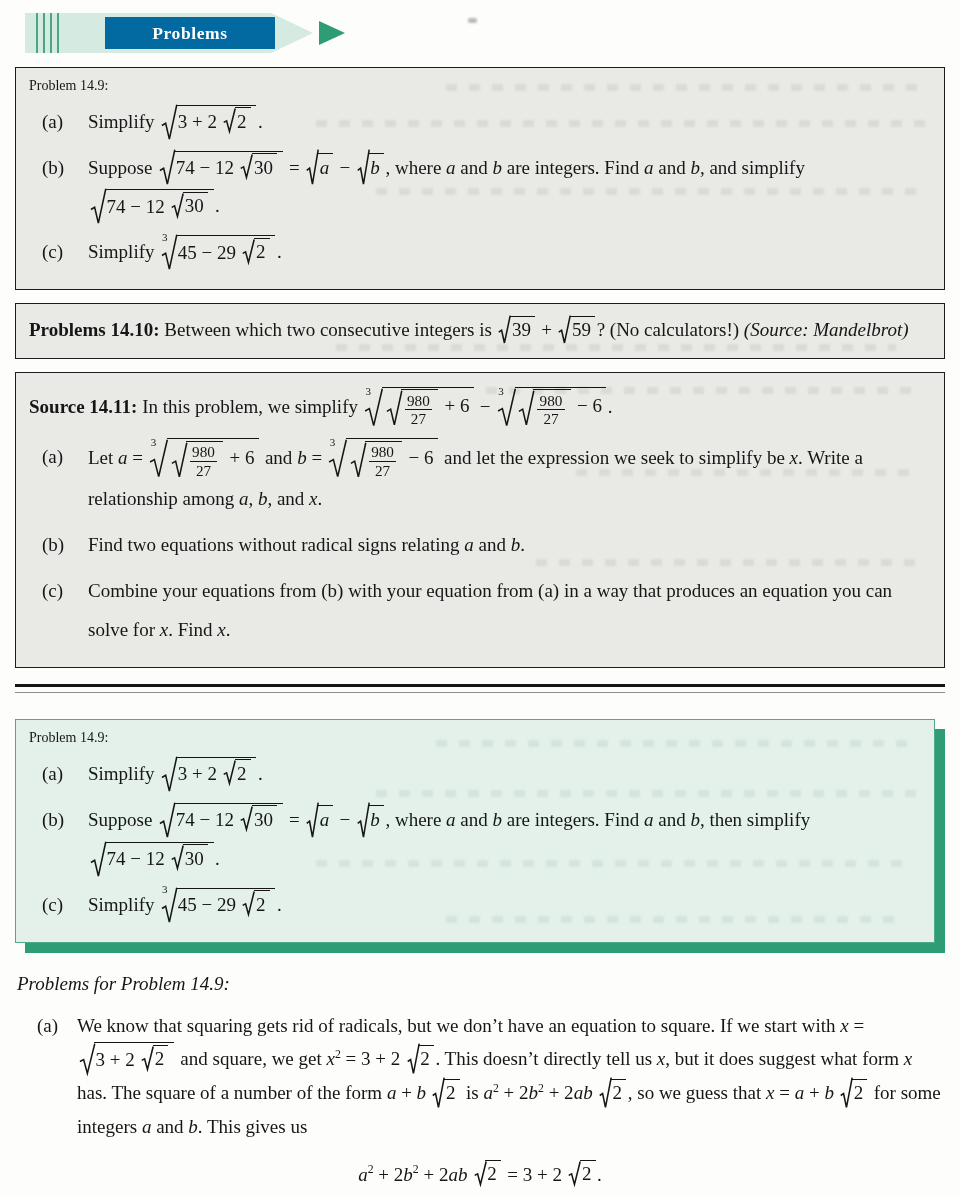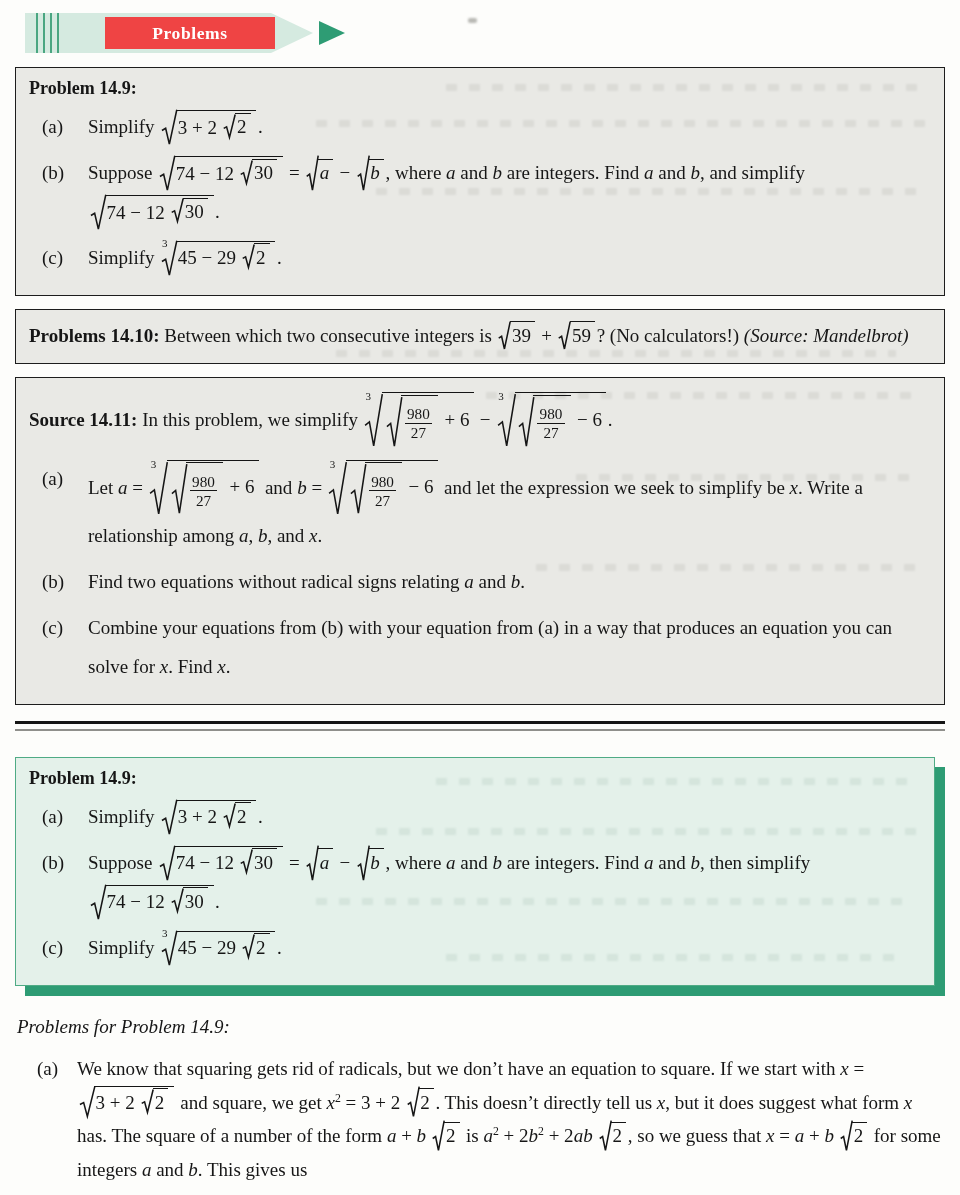--- a/index.html
+++ b/index.html
@@ -18,41 +18,41 @@
     position:absolute;left:0;top:1px;width:288px;height:40px;
     background:#d5eae0;
     clip-path:polygon(0 0,246px 0,288px 20px,246px 40px,0 40px);
   }
   .pencil-stripes{
     position:absolute;left:6px;top:0;width:32px;height:40px;
     background:repeating-linear-gradient(90deg,transparent 0 5px,#4aa681 5px 7px);
   }
   .pencil-band{
     position:absolute;left:80px;top:4px;width:170px;height:32px;
-    background:#ef4444;display:flex;align-items:center;justify-content:center;
+    background:#0369a1;display:flex;align-items:center;justify-content:center;
   }
   .pencil-band span{color:#ffffff;font-weight:bold;font-size:17.5px;letter-spacing:.6px;}
   .pencil-tip{
     position:absolute;left:294px;top:9px;width:0;height:0;
     border-left:26px solid #2e9c74;border-top:12px solid transparent;border-bottom:12px solid transparent;
   }
   .speck{position:absolute;left:468px;top:6px;width:9px;height:5px;background:#b9b9b4;border-radius:2px;filter:blur(1px);}
 
   
   .pbox{
     position:relative;margin:13px 0 0 0;
     background:#e9e9e5;border:1.6px solid #1d1d1d;
     padding:8px 16px 10px 13px;overflow:hidden;
   }
   .pbox.green{
     background:#e4f1ea;border:1.6px solid #4fab85;
     box-shadow:10px 10px 0 0 #2e9c74;
     margin-top:26px;margin-right:10px;
   }
-  .pbox-title{font-weight:bold;font-size:18px;line-height:1.4;}
+  .pbox-title{font-weight:normal;font-size:14px;line-height:1.4;}
   .prow{display:flex;margin:7px 0 7px 13px;font-size:19px;line-height:2.05;}
   .prow .plabel{flex:none;width:46px;}
   .prow .ptext{flex:1;}
   .pflow{margin:2px 0;font-size:19px;line-height:1.65;}
   .pflow i{font-style:italic;}
   .intro-row{font-size:19px;line-height:1.5;margin:6px 0 10px 0;display:block;}
 
   
   .double-rule{margin:16px 0 0 0;}
   .double-rule .rule-a{height:3px;background:#151515;}
@@ -68,21 +68,21 @@
   
   .mvar{font-style:italic;}
   sup{font-size:.62em;line-height:0;}
   .sqrt{display:inline-block;position:relative;padding-left:.62em;white-space:nowrap;margin:0 .08em;}
   .sqrt>.sign{position:absolute;left:0;top:.05em;width:.68em;height:calc(100% - .1em);overflow:visible;}
   .sqrt>.bar{display:inline-block;border-top:1.6px solid #151515;padding:.08em .22em .02em .1em;line-height:1.25;}
   .sqrt>.idx{position:absolute;left:.12em;top:-.32em;font-size:.58em;line-height:1;font-style:normal;}
   .sqrt.d2{padding-left:.8em;}  .sqrt.d2>.sign{width:.88em;}
   .sqrt.d3{padding-left:.95em;} .sqrt.d3>.sign{width:1.02em;}
   .sqrt.d2>.idx,.sqrt.d3>.idx{top:-.1em;}
-  .frac{display:inline-flex;flex-direction:column;text-align:center;font-size:.8em;line-height:1.12;margin:8px .12em;vertical-align:.45em;}
+  .frac{display:inline-flex;flex-direction:column;text-align:center;font-size:.8em;line-height:1.12;margin:0 .12em;vertical-align:.45em;}
   .frac>.num{border-bottom:1.5px solid #151515;padding:0 .16em .02em;}
   .frac>.den{padding-top:.03em;}
 
   
   .ghost{
     position:absolute;height:7px;opacity:.22;filter:blur(1.3px);pointer-events:none;
     background:repeating-linear-gradient(90deg,rgba(104,104,96,.5) 0 11px,transparent 11px 23px);
   }
   .pbox.green .ghost{background:repeating-linear-gradient(90deg,rgba(90,130,110,.5) 0 11px,transparent 11px 23px);}
 </style>

